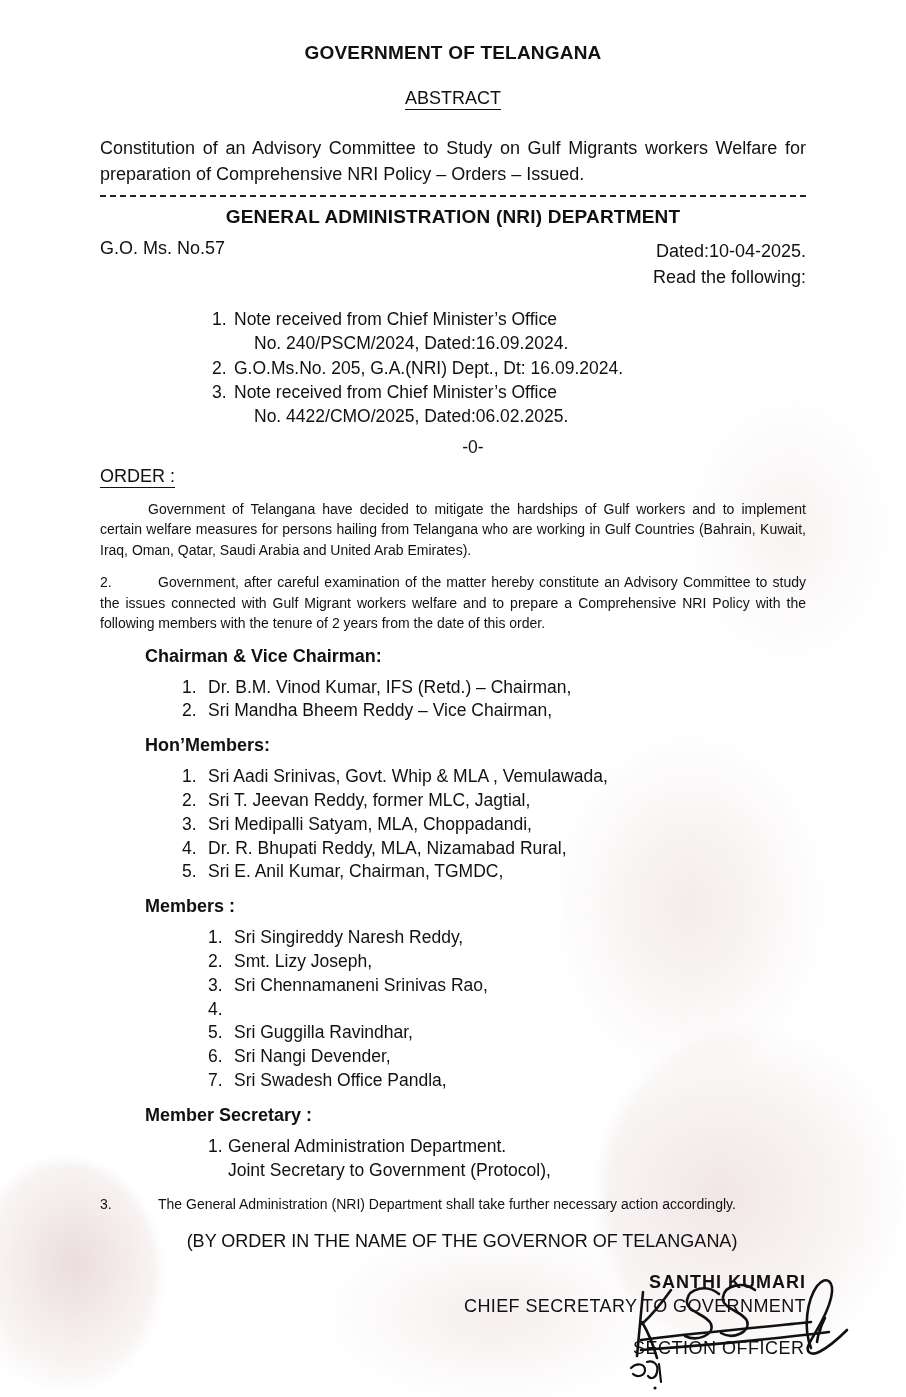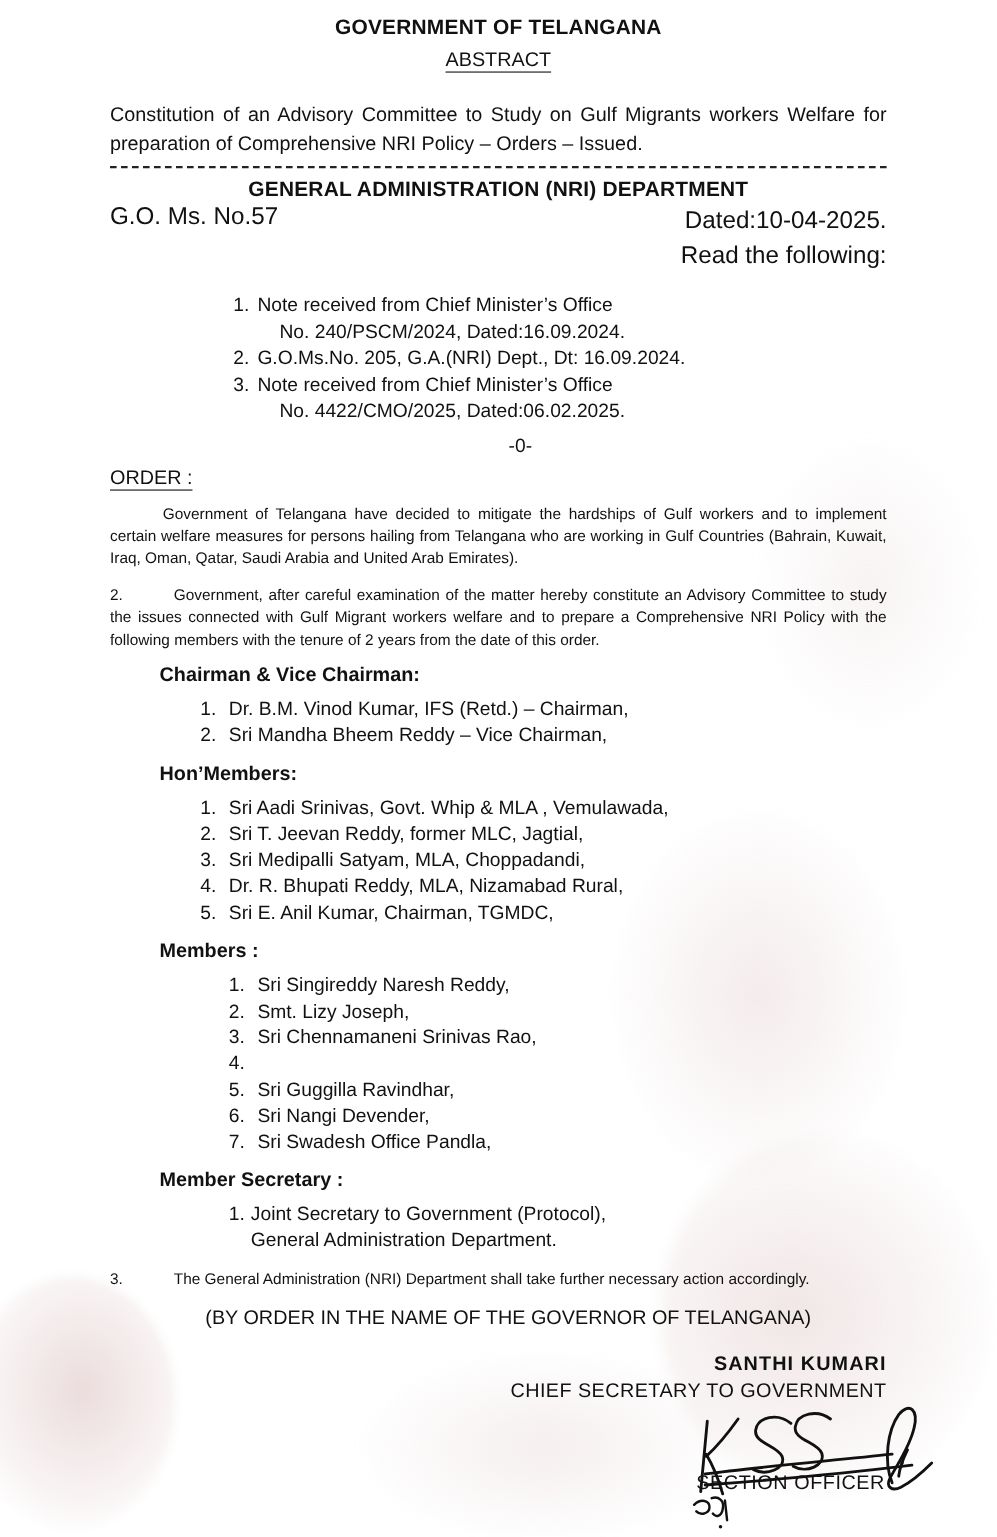--- a/index.html
+++ b/index.html
@@ -60,26 +60,26 @@
     top: 0;
     width: 706px;   
   }
 
   
   .doc-title {
     text-align: center;
     font-weight: bold;
     font-size: 19px;
     letter-spacing: .2px;
-    margin-top: 15px;
+    margin-top: 42px;
   }
   .doc-abstract {
     text-align: center;
     font-size: 18px;
-    margin-top: 7px;
+    margin-top: 24px;
   }
   .doc-abstract span { border-bottom: 1.5px solid #111; padding-bottom: 1px; }
 
   .subject {
     text-align: justify;
     text-align-last: left;
     font-size: 18px;
     line-height: 1.42;
     margin-top: 27px;
   }
@@ -95,22 +95,22 @@
     font-weight: bold;
     font-size: 19px;
     letter-spacing: .2px;
     margin-top: 9px;
   }
 
   .go-row {
     display: flex;
     justify-content: space-between;
     align-items: flex-start;
-    margin-top: 0;
-    font-size: 22px;
+    margin-top: 10px;
+    font-size: 18px;
   }
   .go-right { text-align: right; line-height: 1.45; }
 
   .refs {
     margin-top: 17px;
     margin-left: 112px;
     font-size: 17.5px;
     line-height: 1.38;
   }
   .ref-item { display: flex; }
@@ -323,22 +323,22 @@
         <div class="li-num">7.</div>
         <div>Sri Swadesh Office Pandla,</div>
       </div>
     </div>
 
     <div class="group-head">Member Secretary :</div>
     <div class="olist ind-b">
       <div class="li">
         <div class="li-num tight">1.</div>
         <div>
+          <div>General Administration Department.</div>
           <div>Joint Secretary to Government (Protocol),</div>
-          <div>General Administration Department.</div>
         </div>
       </div>
     </div>
 
     <div class="para"><span class="para-num">3.</span><span>The General Administration (NRI) Department shall take further necessary action accordingly.</span></div>
 
     <div class="center-line">(BY ORDER IN THE NAME OF THE GOVERNOR OF TELANGANA)</div>
 
     <div class="signblock">
       <div class="sign-name">SANTHI  KUMARI</div>

